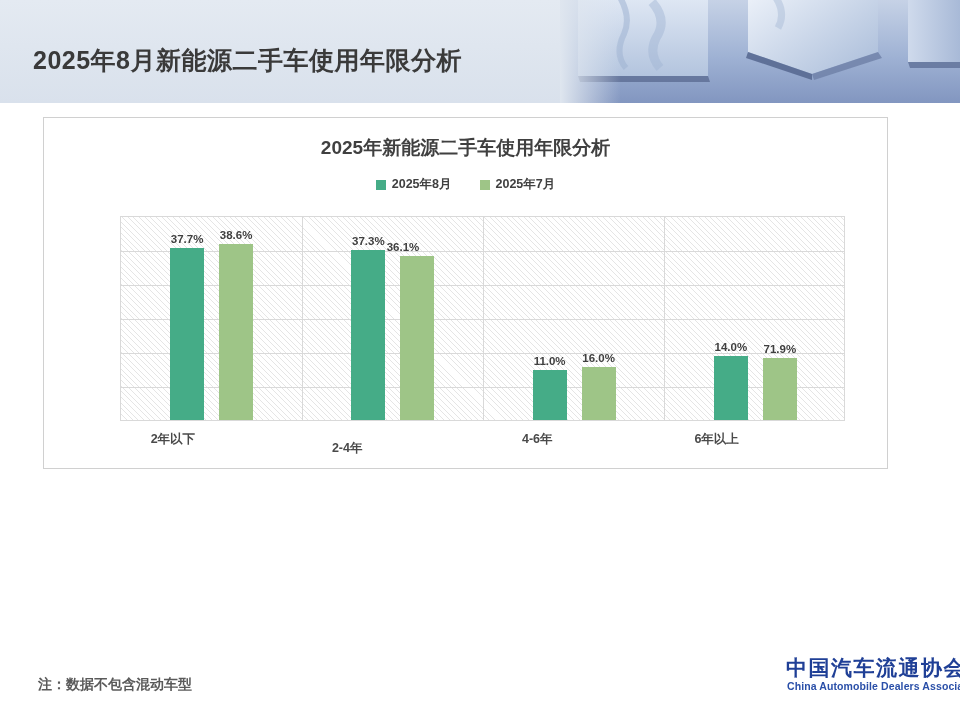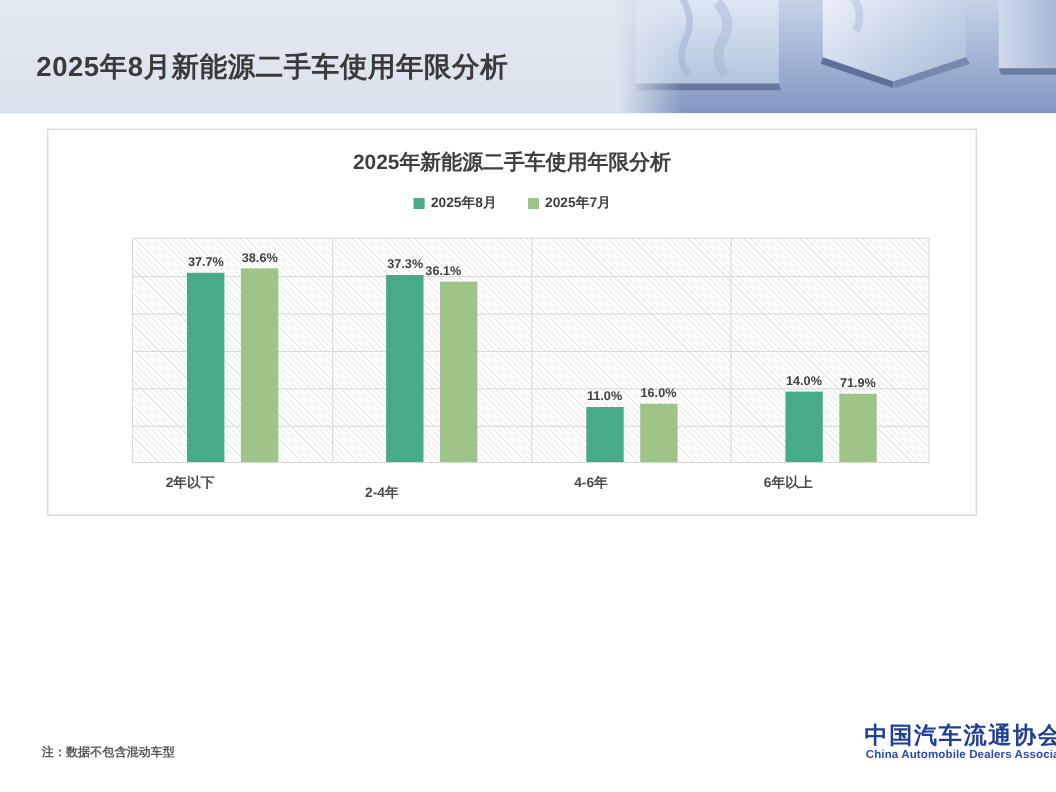--- a/index.html
+++ b/index.html
@@ -81,21 +81,21 @@
   }
 
   
   .body-text { position: absolute; left: 36px; top: 487px; width: 890px; }
   .para {
     font-size: 14.5px; color: #1b1b1b; line-height: 1.5;
     margin-bottom: 21px; white-space: nowrap;
   }
   .note {
     position: absolute; left: 38px; top: 676px;
-    font-size: 11px; font-weight: bold; color: #5a5a5a; white-space: nowrap;
+    font-size: 14px; font-weight: bold; color: #5a5a5a; white-space: nowrap;
   }
 
   
   .logo { position: absolute; left: 718px; top: 652px; width: 232px; height: 58px; }
   .logo-cn {
     position: absolute; left: 68px; top: 2px;
     font-size: 21px; font-weight: bold; color: #1f3f96;
     letter-spacing: 1.5px; white-space: nowrap;
   }
   .logo-en {

